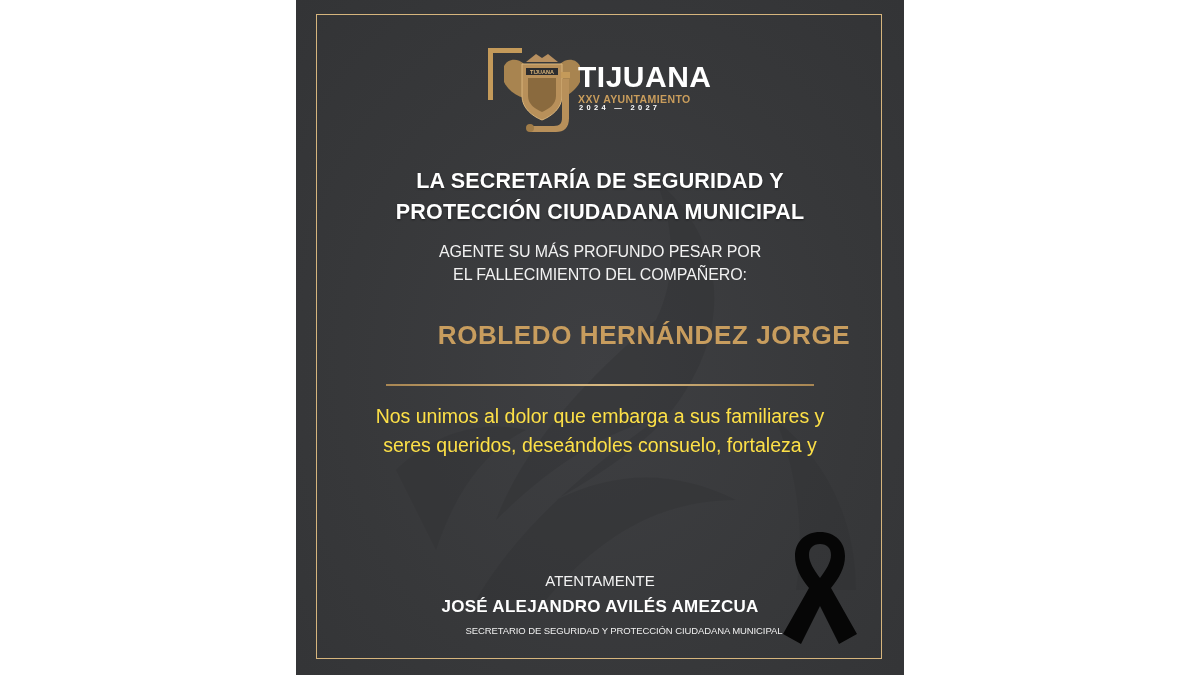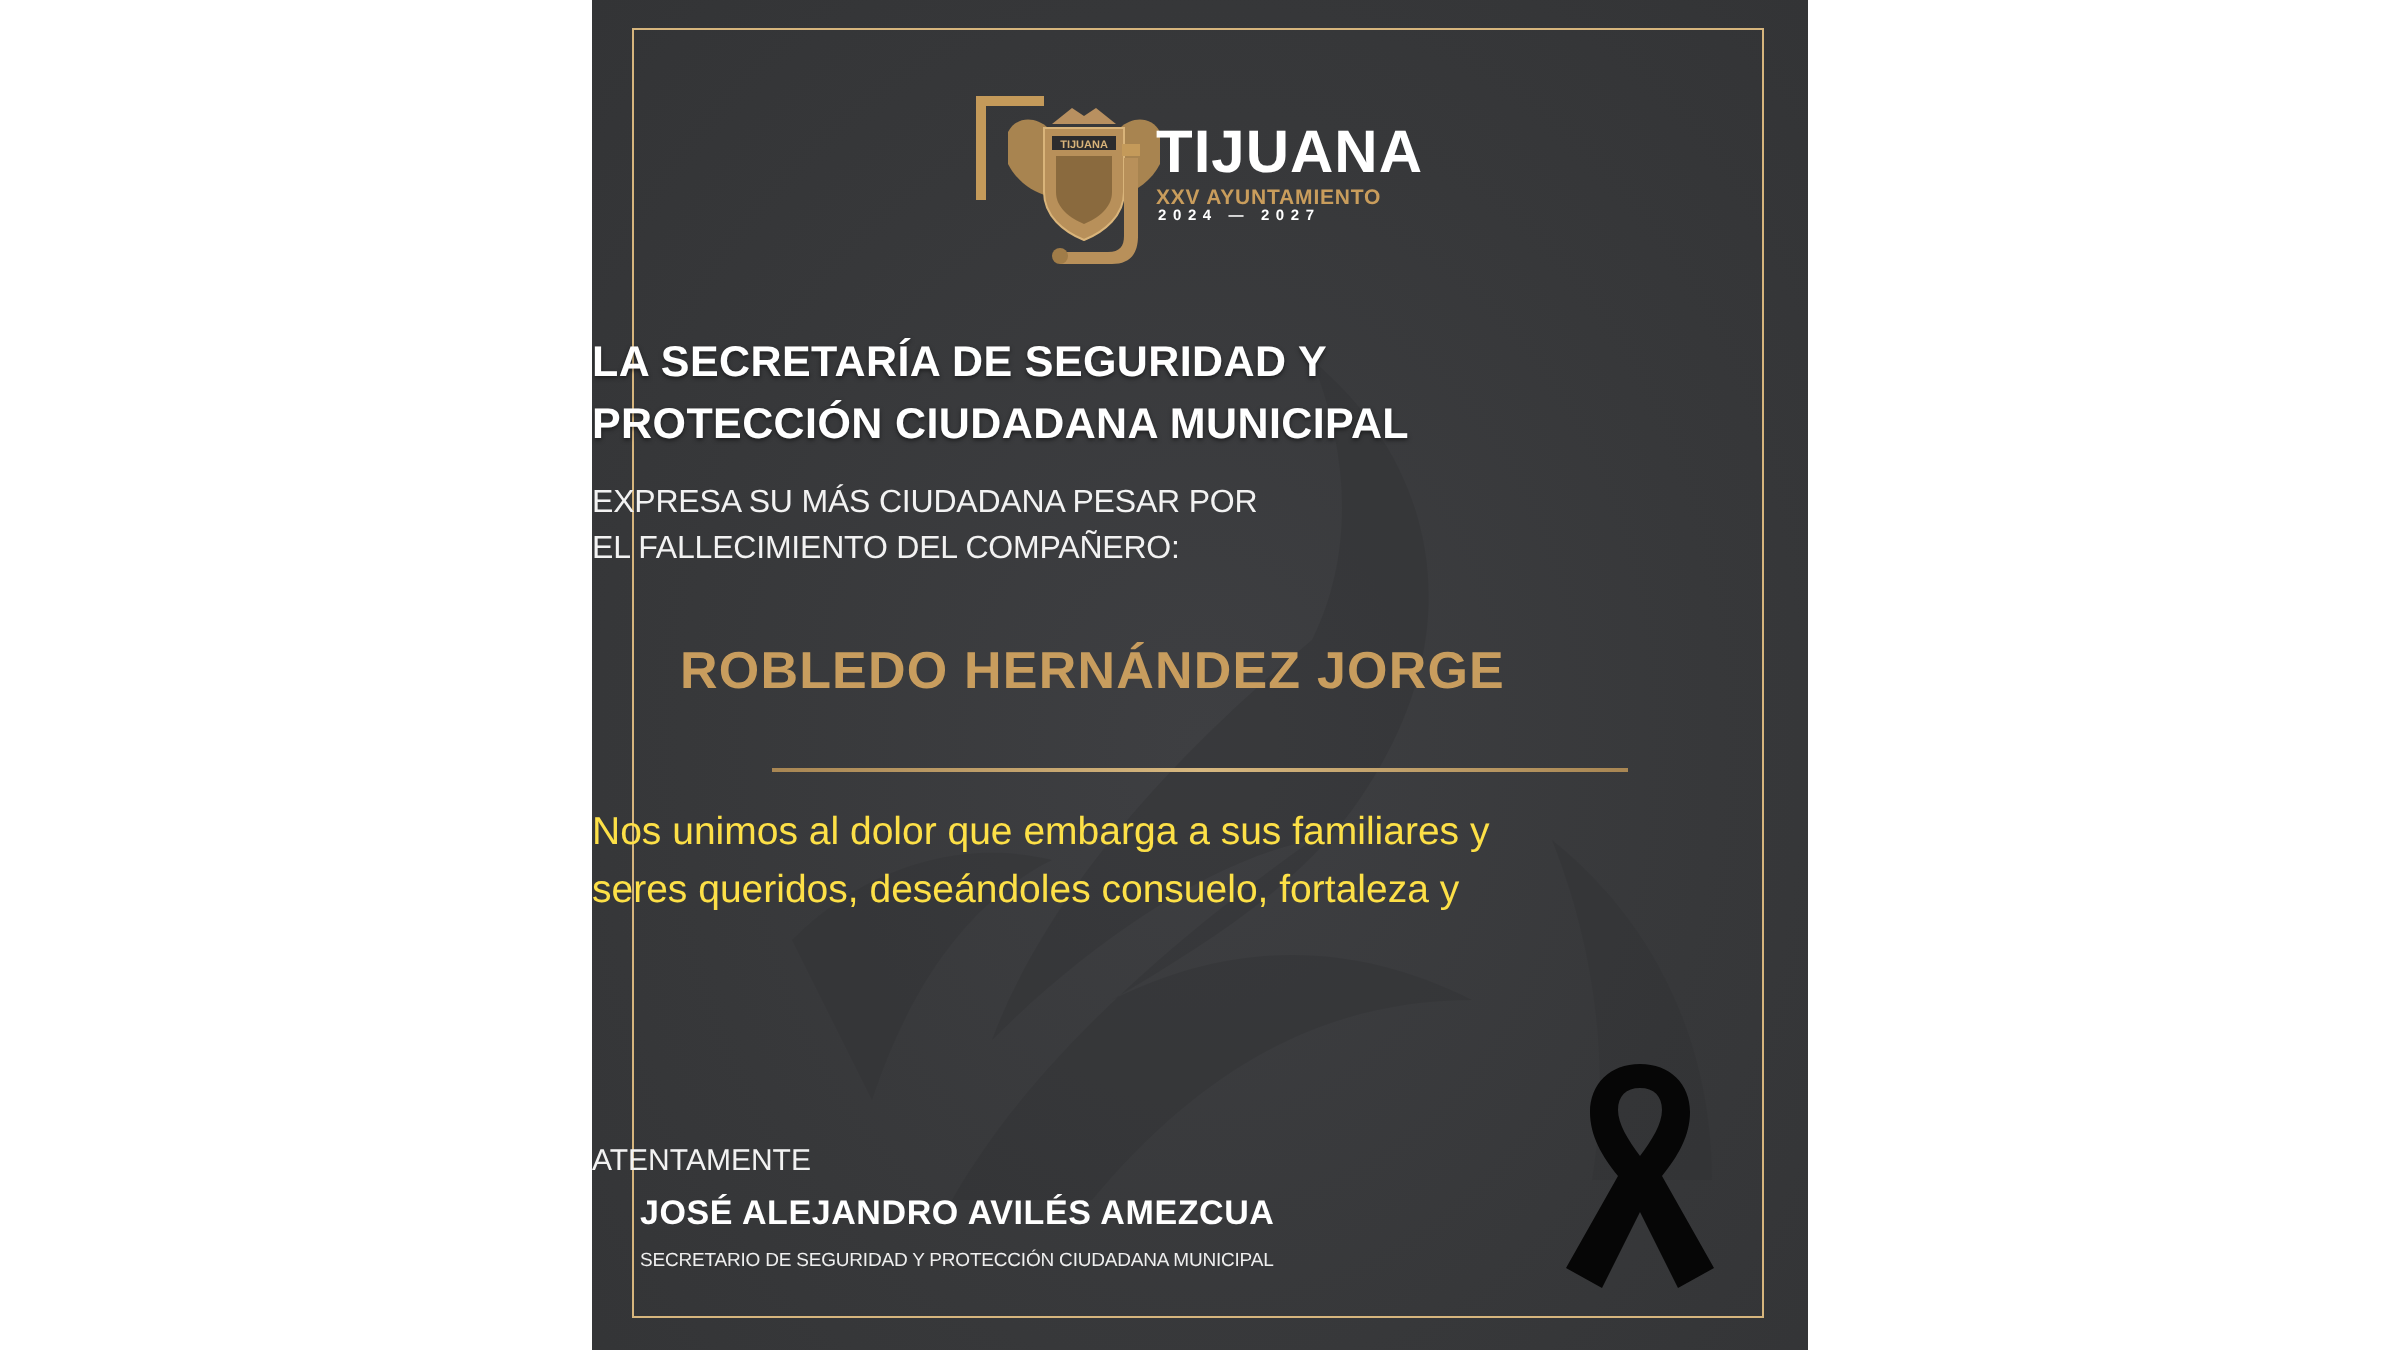--- a/index.html
+++ b/index.html
@@ -5,30 +5,30 @@
   html,body{margin:0;padding:0;}
   body{width:1200px;height:675px;background:#ffffff;position:relative;overflow:hidden;font-family:"Liberation Sans",sans-serif;}
   .panel{position:absolute;left:296px;top:0;width:608px;height:675px;background:#38393b;overflow:hidden;}
   .panel::before{content:"";position:absolute;inset:0;background:radial-gradient(ellipse at 50% 55%,#3e3f42 0%,#37383a 60%,#333436 100%);}
   .frame{position:absolute;left:20px;top:14px;width:566px;height:645px;border:1.5px solid #d6b57d;box-sizing:border-box;}
   .watermark{position:absolute;left:60px;top:170px;width:520px;height:460px;opacity:.35;}
   .logo{position:absolute;left:190px;top:46px;width:230px;height:86px;}
   .logo-title{position:absolute;left:282px;top:62px;font-family:"Liberation Sans",sans-serif;font-weight:900;font-size:30px;color:#ffffff;letter-spacing:.5px;line-height:1;}
   .logo-sub{position:absolute;left:282px;top:94px;font-size:10.5px;color:#c99d5c;letter-spacing:.4px;line-height:1;font-weight:bold;}
   .logo-years{position:absolute;left:283px;top:104px;font-size:7.5px;color:#ffffff;letter-spacing:3.3px;line-height:1;font-weight:bold;}
-  .center{position:absolute;left:0;width:608px;}
+  .center{position:absolute;left:0;width:608px;text-align:center;}
   .h-main{top:166px;font-weight:900;font-size:21.5px;color:#ffffff;line-height:31px;letter-spacing:.2px;text-shadow:0 1px 2px rgba(0,0,0,.5);}
   .h-sub{top:240px;font-size:16px;color:#f2f2f2;line-height:23px;font-weight:normal;letter-spacing:-.1px;}
   .name{top:322px;font-weight:900;font-size:26px;color:#c89d5e;letter-spacing:.6px;line-height:1;padding-left:44px;}
   .role{top:361px;font-size:16px;color:#f4f4f4;line-height:1;}
   .divider{position:absolute;left:90px;top:384px;width:428px;height:2px;background:linear-gradient(90deg,#a88653,#d7b880 50%,#a88653);}
   .body-text{top:402px;font-size:19.5px;color:#fde047;line-height:29px;}
   .rip{top:504px;font-weight:900;font-size:25px;color:#c89d5e;letter-spacing:.4px;line-height:1;}
   .att{top:573px;font-size:15px;color:#f2f2f2;line-height:1;}
-  .signer{top:598px;font-weight:900;font-size:17px;color:#ffffff;letter-spacing:.3px;line-height:1;padding-left:24px;}
+  .signer{top:598px;font-weight:900;font-size:17px;color:#ffffff;letter-spacing:.3px;line-height:1;}
   .signer-title{top:626px;font-size:9.5px;color:#efefef;line-height:1;letter-spacing:-.1px;padding-left:24px;}
   .ribbon{position:absolute;left:485px;top:528px;width:78px;height:118px;}
 </style>
 </head>
 <body>
 
 <div class="panel">
   <svg class="watermark" viewBox="0 0 520 460">
     <path d="M300 10 C360 60 380 140 330 220 C300 270 250 300 200 330 C260 300 320 300 380 330 C300 330 240 370 190 430 L120 430 C160 360 230 300 300 250 C250 260 190 300 140 350 C170 270 240 200 300 150 C320 110 320 60 300 10Z" fill="#2f3032"></path>
     <path d="M40 300 C80 260 130 250 170 260 C130 280 100 320 80 380 Z" fill="#303133"></path>
@@ -60,21 +60,21 @@
   <div class="logo-title">TIJUANA</div>
   <div class="logo-sub">XXV AYUNTAMIENTO</div>
   <div class="logo-years">2024 — 2027</div>
 
   <div class="center h-main">
     <div>LA SECRETARÍA DE SEGURIDAD Y</div>
     <div>PROTECCIÓN CIUDADANA MUNICIPAL</div>
   </div>
 
   <div class="center h-sub">
-    <div>EXPRESA SU MÁS CIUDADANA PESAR POR</div>
+    <div>AGENTE SU MÁS PROFUNDO PESAR POR</div>
     <div>EL FALLECIMIENTO DEL COMPAÑERO:</div>
   </div>
 
   <div class="center name">ROBLEDO HERNÁNDEZ JORGE</div>
   <div class="divider"></div>
 
   <div class="center body-text">
     <div>Nos unimos al dolor que embarga a sus familiares y</div>
     <div>seres queridos, deseándoles consuelo, fortaleza y</div>
   </div>

